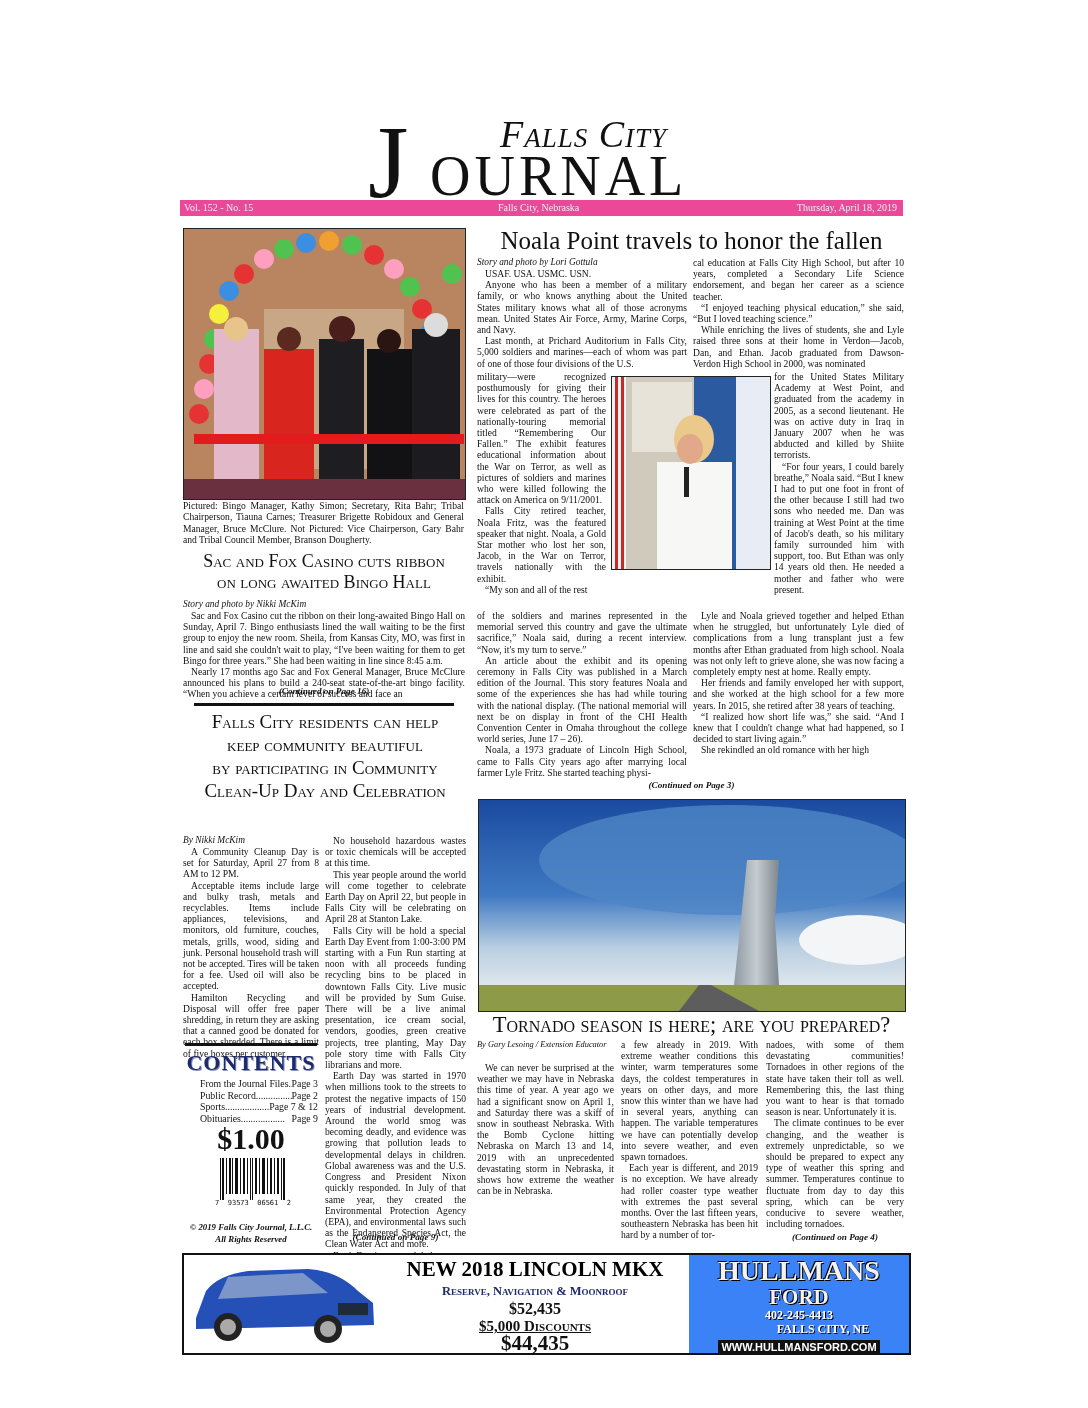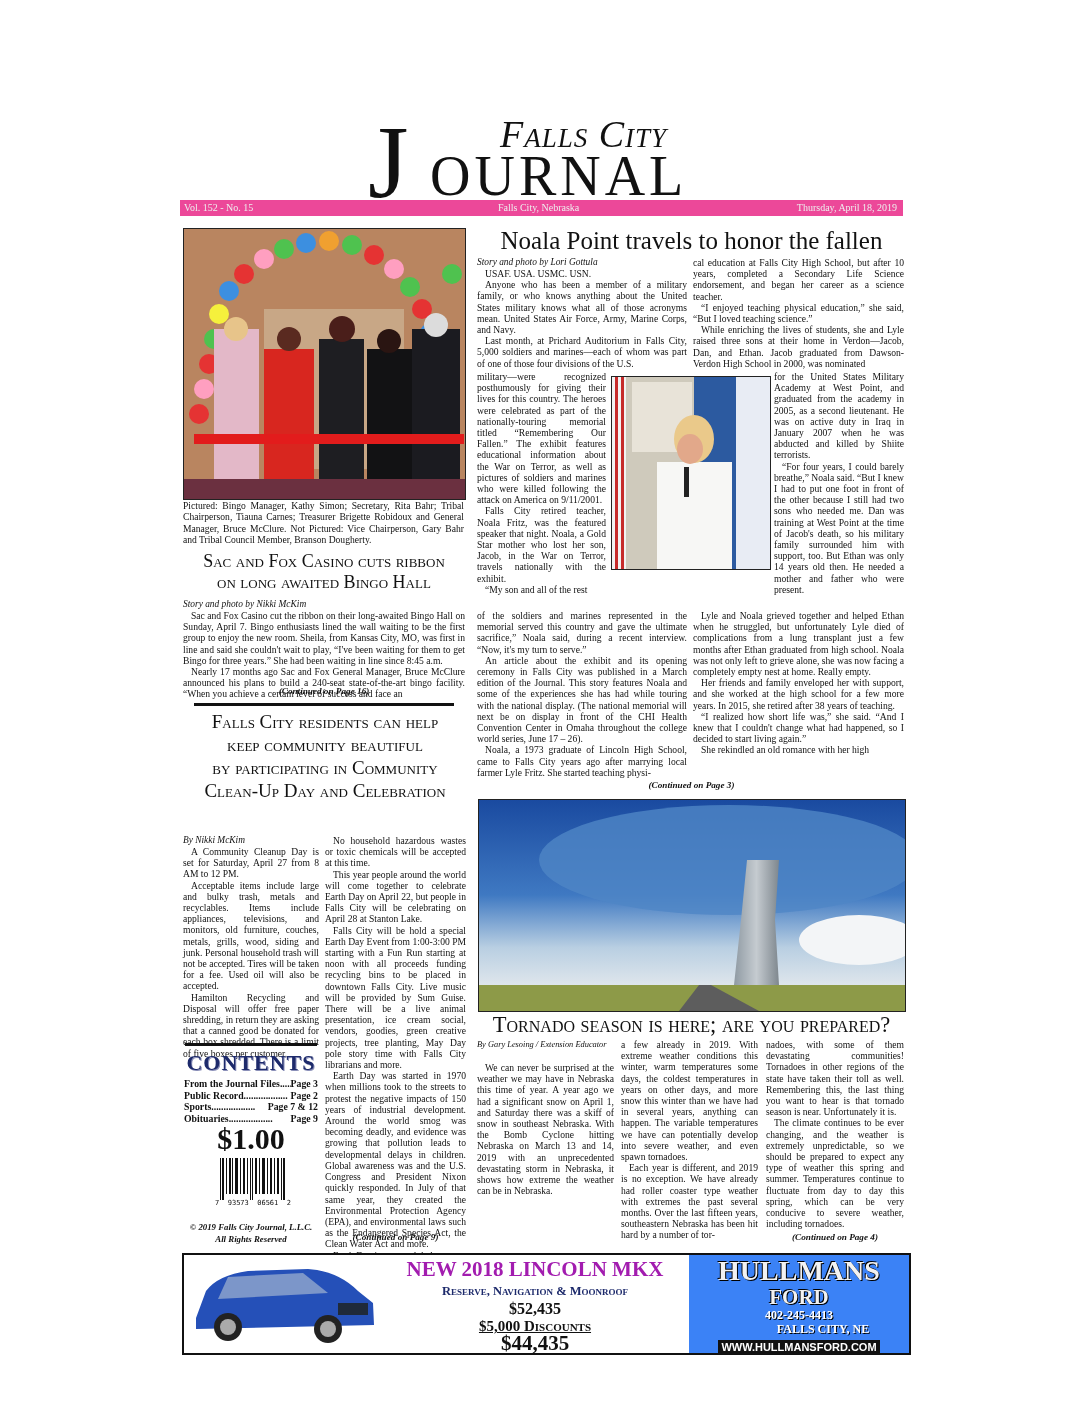--- a/index.html
+++ b/index.html
@@ -19,21 +19,21 @@
 
   
   .photo { border:1px solid #222; overflow:hidden; }
   #photo-bingo { left:183px; top:228px; width:281px; height:270px; background:linear-gradient(180deg,#b9855e 0%,#c99a74 40%,#9b6b4c 75%,#7a3b3b 100%); }
   #photo-noala { left:611px; top:376px; width:158px; height:192px; background:linear-gradient(90deg,#c7c2b4 0%,#d8d4c8 25%,#2f5da0 60%,#e6e8ef 85%,#5e87c1 100%); }
   #photo-tornado { left:478px; top:799px; width:426px; height:211px; background:linear-gradient(180deg,#1d4fa6 0%,#4a82c7 35%,#a9c4de 65%,#d9e2ea 80%,#8a9a52 92%,#6d6e5a 100%); }
 
   .hr { height:3px; background:#111; }
 
   #contents-title { font-size:22px; font-weight:bold; color:#1d2a6b; letter-spacing:1px; text-shadow:1px 1px 0 #8a8fb8; text-align:center; }
-  .toc-row { font-size:9.8px; font-weight:bold; line-height:11.5px; display:flex; }
+  .toc-row { font-size:9.8px; font-weight:normal; line-height:11.5px; display:flex;margin-left:16px; }
   .toc-row .dots { flex:1; overflow:hidden; white-space:nowrap; }
 
   
   #ad { left:182px; top:1253px; width:725px; height:98px; border:2px solid #111; background:#fff; }
   #ad-car { left:4px; top:8px; width:190px; height:82px; }
   #ad-right { left:505px; top:0px; width:220px; height:98px; background:#3b82f6; color:#fff; text-align:center; }
   .ad-center { left:196px; width:310px; text-align:center; font-family:"Liberation Serif", serif; font-weight:bold; color:#111; }
 </style>
 </head>
 <body>
@@ -273,21 +273,21 @@
       <rect width="190" height="82" fill="#fff"></rect>
       <path d="M8 55 L18 28 Q30 12 60 8 L120 6 Q150 8 170 28 L185 40 L186 62 L8 66 Z" fill="#2550b8"></path>
       <path d="M40 14 L115 10 L140 30 L30 36 Z" fill="#7c96c9"></path>
       <rect x="150" y="40" width="30" height="12" fill="#1f2a3a"></rect>
       <circle cx="40" cy="64" r="14" fill="#222"></circle>
         <circle cx="40" cy="64" r="8" fill="#aaa"></circle>
       <circle cx="140" cy="66" r="14" fill="#222"></circle>
         <circle cx="140" cy="66" r="8" fill="#aaa"></circle>
     </svg>
   </div>
-  <div class="abs ad-center" style="top:2px;font-size:21px;line-height:24px;color:#a21caf;">NEW 2018 LINCOLN MKX</div>
+  <div class="abs ad-center" style="top:2px;font-size:21px;line-height:24px;color:#000000;">NEW 2018 LINCOLN MKX</div>
   <div class="abs ad-center" style="top:28px;font-size:12.5px;line-height:16px;font-variant:small-caps;color:#1d2a6b;">Reserve, Navigation &amp; Moonroof</div>
   <div class="abs ad-center" style="top:45px;font-size:16px;line-height:18px;">$52,435</div>
   <div class="abs ad-center" style="top:63px;font-size:15px;line-height:17px;font-variant:small-caps;text-decoration:underline;">$5,000 Discounts</div>
   <div class="abs ad-center" style="top:78px;font-size:21px;line-height:20px;">$44,435</div>
 
   <div class="abs" id="ad-right">
     <div style="font-size:28px;font-weight:bold;line-height:30px;margin-top:1px;color:#f2f2f2;text-shadow:1px 1px 0 #000,-1px -1px 0 #000;">HULLMANS</div>
     <div style="font-size:21px;font-weight:bold;line-height:22px;color:#f2f2f2;text-shadow:1px 1px 0 #000,-1px -1px 0 #000;">FORD</div>
     <div style="font-size:12px;font-weight:bold;line-height:14px;text-shadow:1px 1px 0 #000;">402-245-4413</div>
     <div style="font-size:12px;font-weight:bold;line-height:15px;text-shadow:1px 1px 0 #000;padding-left:48px;">FALLS CITY, NE</div>

